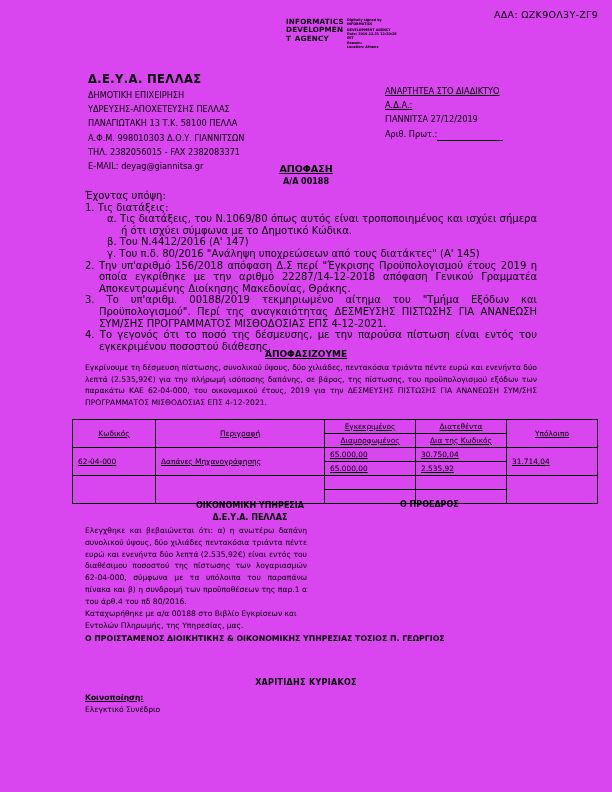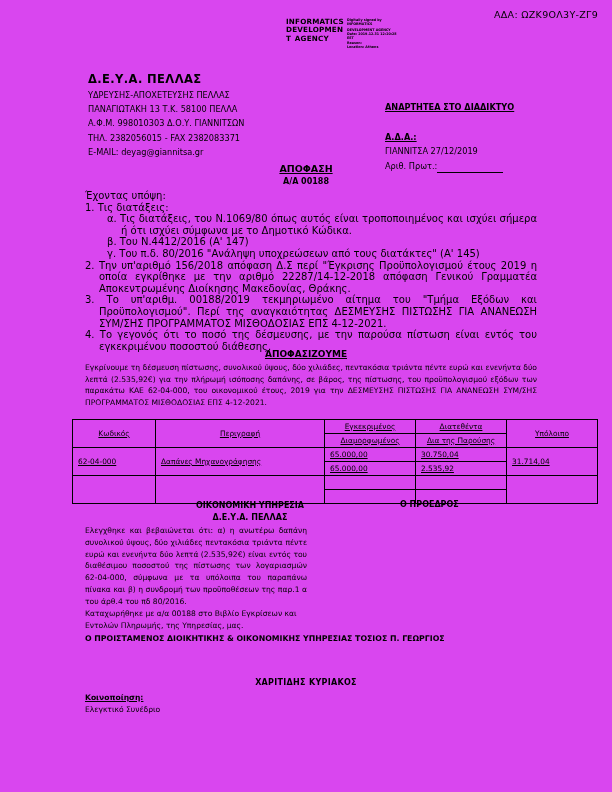--- a/index.html
+++ b/index.html
@@ -71,21 +71,21 @@
     letter-spacing: 0.4px;
   }
   .hdr-right {
     position: absolute;
     left: 385px;
     top: 84px;
     font-size: 8.2px;
     line-height: 14.2px;
   }
   .u { text-decoration: underline; }
-  .b { font-weight: bold; margin-top: 16px; }
+  .b { font-weight: normal; }
   .blank-line {
     display: inline-block;
     width: 66px;
     border-bottom: 1px solid #000;
     vertical-align: bottom;
     height: 9px;
   }
 
   
   .decision-title {
@@ -266,20 +266,21 @@
       <div>DEVELOPMENT AGENCY</div>
       <div>Date: 2019.12.31 12:20:28</div>
       <div>EET</div>
       <div>Reason:</div>
       <div>Location: Athens</div>
     </div>
   </div>
 
   <div class="hdr-left">
     <div class="org-name">Δ.Ε.Υ.Α. ΠΕΛΛΑΣ</div>
+    <div>ΔΗΜΟΤΙΚΗ ΕΠΙΧΕΙΡΗΣΗ</div>
     <div>ΥΔΡΕΥΣΗΣ-ΑΠΟΧΕΤΕΥΣΗΣ ΠΕΛΛΑΣ</div>
     <div>ΠΑΝΑΓΙΩΤΑΚΗ 13 Τ.Κ. 58100 ΠΕΛΛΑ</div>
     <div>Α.Φ.Μ. 998010303 Δ.Ο.Υ. ΓΙΑΝΝΙΤΣΩΝ</div>
     <div>ΤΗΛ. 2382056015 - FAX 2382083371</div>
     <div>E-MAIL: deyag@giannitsa.gr</div>
   </div>
 
   <div class="hdr-right">
     <div class="u b">ΑΝΑΡΤΗΤΕΑ ΣΤΟ ΔΙΑΔΙΚΤΥΟ</div>
     <div class="u b">Α.Δ.Α.:</div>
@@ -315,21 +316,21 @@
       <thead>
         <tr>
           <th class="col-code" rowspan="2">Κωδικός</th>
           <th class="col-desc" rowspan="2">Περιγραφή</th>
           <th class="col-appr">Εγκεκριμένος</th>
           <th class="col-disp">Διατεθέντα</th>
           <th class="col-rest" rowspan="2">Υπόλοιπο</th>
         </tr>
         <tr>
           <th>Διαμορφωμένος</th>
-          <th>Δια της Παρούσης</th>
+          <th>Δια της Κωδικός</th>
         </tr>
       </thead>
       <tbody>
         <tr>
           <td rowspan="2">62-04-000</td>
           <td rowspan="2">Δαπάνες Μηχανογράφησης</td>
           <td class="num">65.000,00</td>
           <td class="num">30.750,04</td>
           <td rowspan="2" class="num">31.714,04</td>
         </tr>

